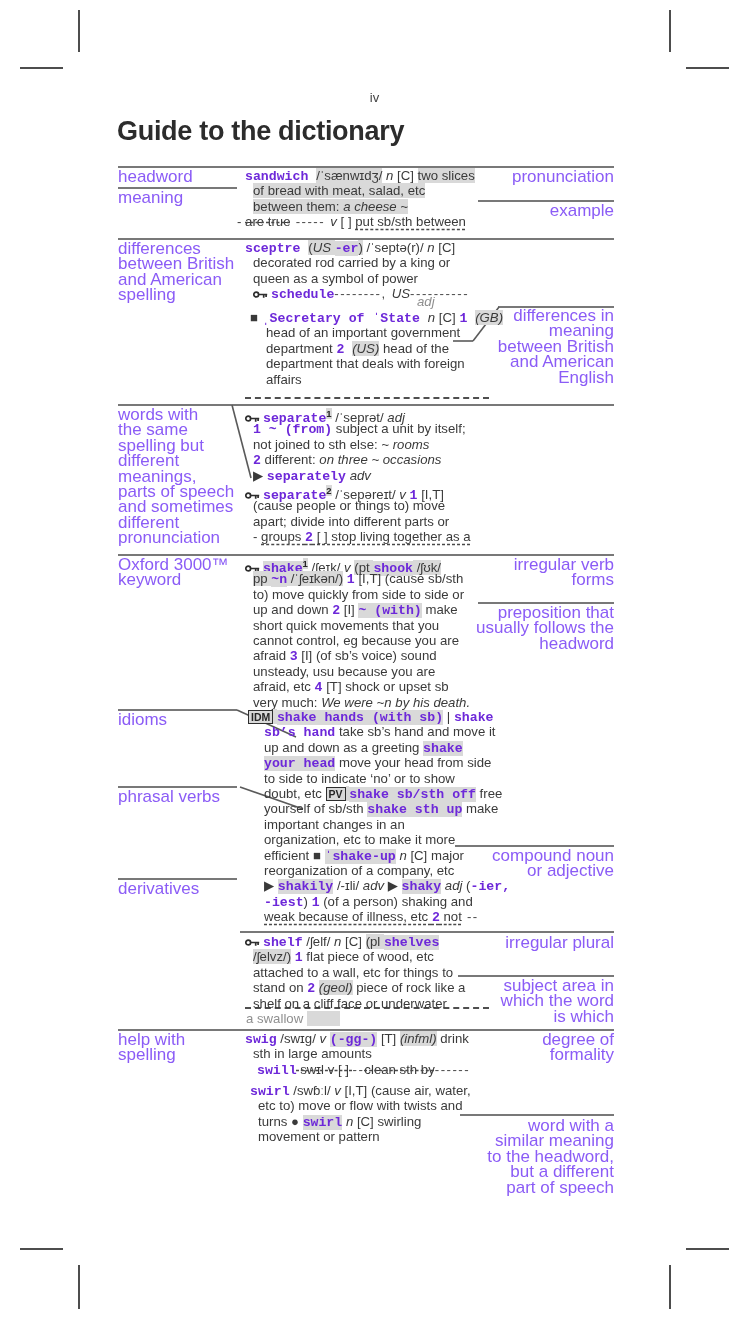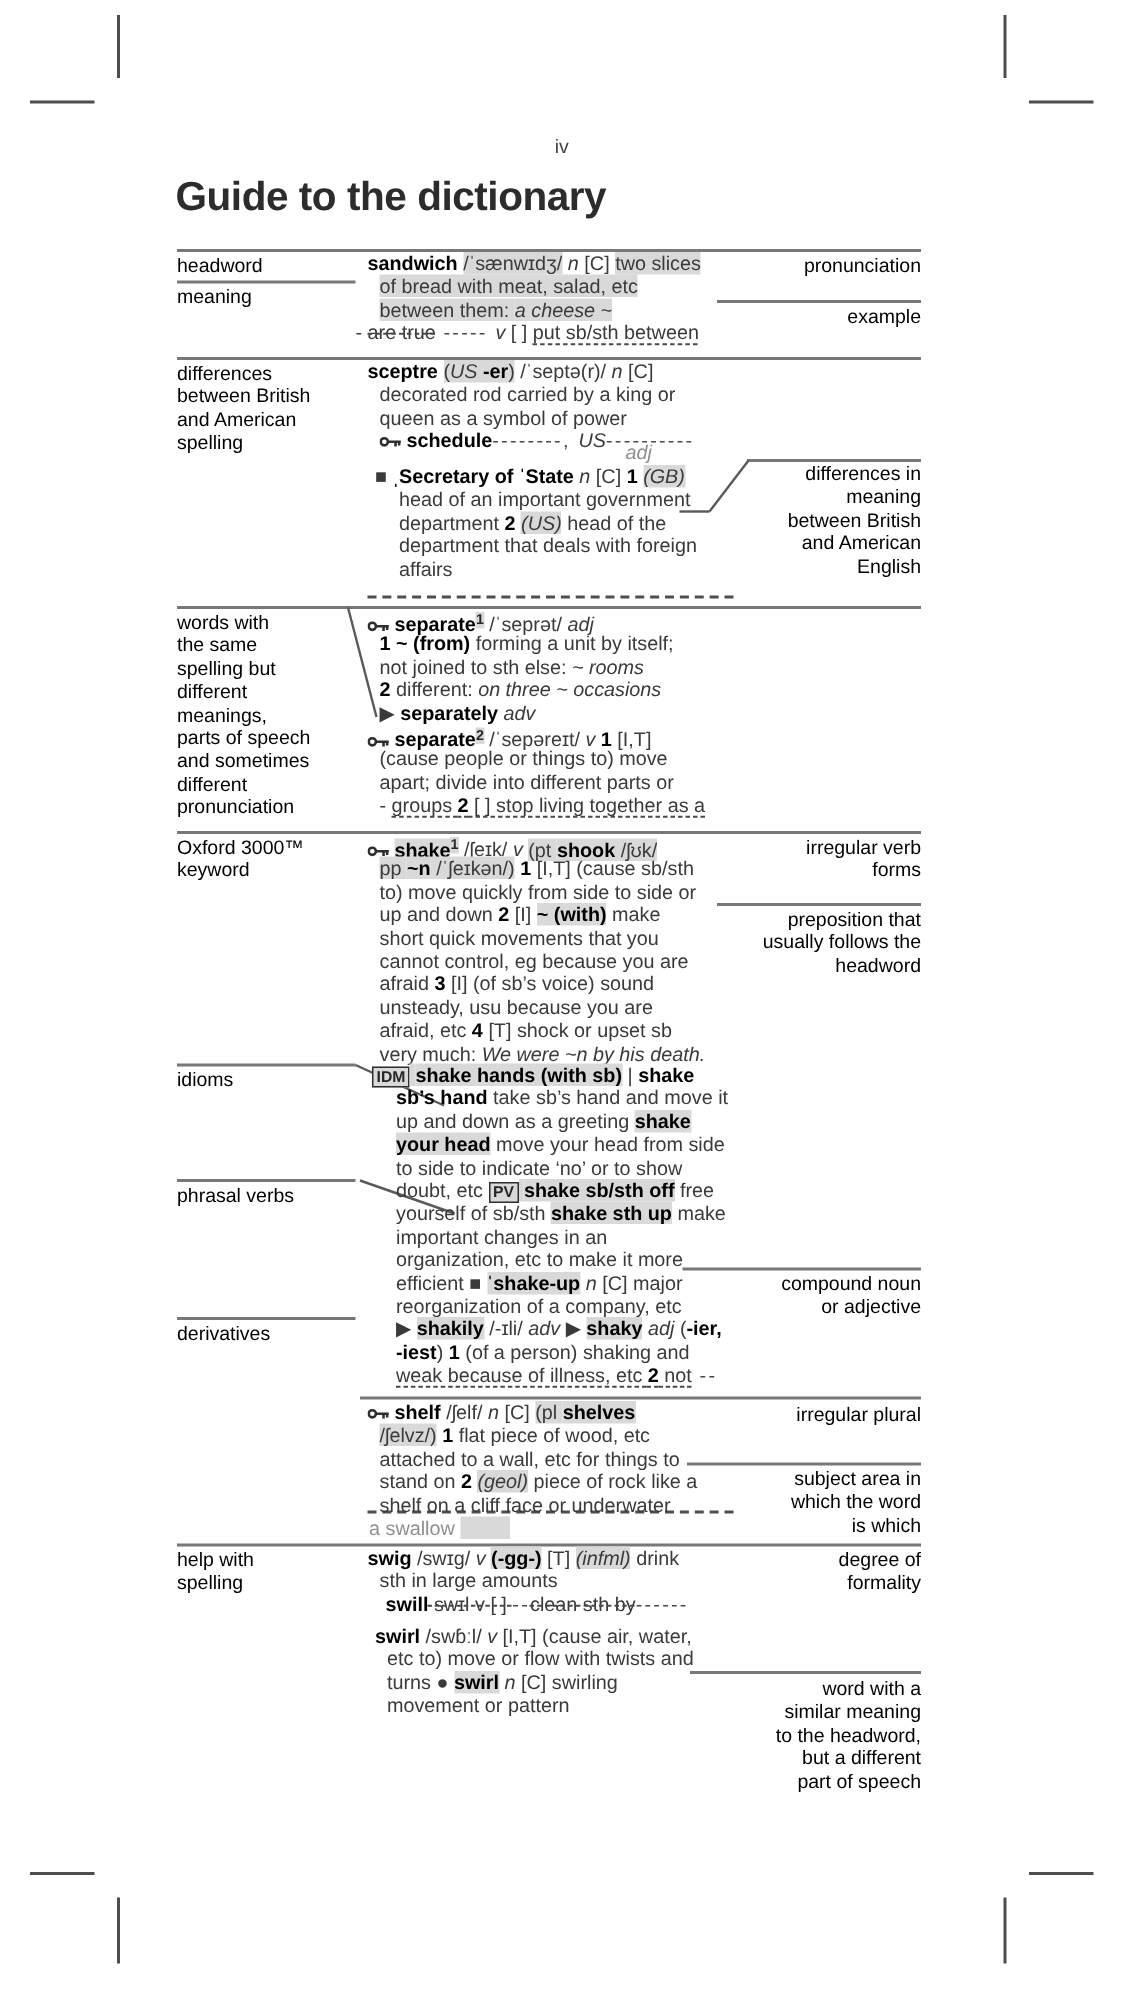--- a/index.html
+++ b/index.html
@@ -4,28 +4,28 @@
 <style>
   html,body{margin:0;padding:0;background:#fff;}
   #page{position:relative;width:749px;height:1339px;background:#fff;overflow:hidden;
         font-family:"Liberation Sans","DejaVu Sans",sans-serif;color:#3a3a3a;}
   .crop{position:absolute;background:#4d4d4d;}
   #page-number{position:absolute;top:90px;left:0;width:749px;text-align:center;font-size:13px;color:#444;}
   #title{position:absolute;top:116px;left:117px;font-size:27px;font-weight:700;color:#2c2c2c;letter-spacing:-0.3px;margin:0;}
   .rule{position:absolute;height:2px;background:#787878;}
   .drule{position:absolute;border-top:2px dashed #4f4f4f;}
   #connectors{position:absolute;top:0;left:0;pointer-events:none;}
-  .lab{position:absolute;font-size:13px;line-height:15.4px;color:#000000;}
+  .lab{position:absolute;font-size:17px;line-height:15.4px;color:#8b5cf6;}
   .ll{left:118px;text-align:left;}
   .lr{right:135px;text-align:right;}
   .entry{position:absolute;font-size:13.2px;line-height:15.4px;color:#3a3a3a;}
   .eline{white-space:nowrap;height:15.4px;}
   .eline.cont{margin-left:8px;}
   .entry.noind .eline.cont{margin-left:16px;}
-  .b{font-weight:700;color:#000000;}
+  .b{font-weight:700;color:#6d28d9;font-family:Liberation Mono, monospace;}
   .i{font-style:italic;}
   .h{background:#d9d9d9;}
   .sup{font-size:9.5px;vertical-align:4.5px;font-weight:700;color:#262626;}
   .tag{font-weight:700;font-size:10.5px;border:1.5px solid #2e2e2e;padding:0 2px;color:#262626;}
   .dash{color:#4a4a4a;letter-spacing:1.5px;}
   .strike{text-decoration:line-through;text-decoration-style:dashed;text-decoration-color:#4a4a4a;}
   .dashu{text-decoration:underline;text-decoration-style:dashed;text-decoration-color:#4a4a4a;text-underline-offset:3px;}
   .faded{color:#8f8f8f;}
   .keyicon{display:inline-block;margin-right:3px;}
 </style>
@@ -188,21 +188,21 @@
         <div class="eline cont"><span>head of an important government</span></div>
         <div class="eline cont"><span>department </span><span class="b">2 </span><span class="h i">(US)</span><span> head of the</span></div>
         <div class="eline cont"><span>department that deals with foreign</span></div>
         <div class="eline cont"><span>affairs</span></div>
       </div>
       <div class="entry" style="left: 245px; top: 406px;">
         <div class="eline"><span class="keyicon"><svg width="15" height="9" viewBox="0 0 15 9" style="vertical-align:-1px">
               <circle cx="3.2" cy="4.5" r="2.4" fill="none" stroke="#2e2e2e" stroke-width="1.7"></circle>
               <path d="M5.8 4.5h8.4M10.7 4.5v3.2M13.1 4.5v2.5" stroke="#2e2e2e" stroke-width="1.7" fill="none"></path>
             </svg></span><span class="b">separate</span><span class="sup h">1</span><span> /ˈseprət/ </span><span class="i">adj</span></div>
-        <div class="eline cont"><span class="b">1 ~ (from)</span><span> forming a unit by itself;</span></div>
+        <div class="eline cont"><span class="b">1 ~ (from)</span><span> subject a unit by itself;</span></div>
         <div class="eline cont"><span>not joined to sth else: </span><span class="i">~ rooms</span></div>
         <div class="eline cont"><span class="b">2</span><span> different: </span><span class="i">on three ~ occasions</span></div>
         <div class="eline cont"><span>▶ </span><span class="b">separately</span><span> </span><span class="i">adv</span></div>
       </div>
       <div class="entry" style="left: 245px; top: 483px;">
         <div class="eline"><span class="keyicon"><svg width="15" height="9" viewBox="0 0 15 9" style="vertical-align:-1px">
               <circle cx="3.2" cy="4.5" r="2.4" fill="none" stroke="#2e2e2e" stroke-width="1.7"></circle>
               <path d="M5.8 4.5h8.4M10.7 4.5v3.2M13.1 4.5v2.5" stroke="#2e2e2e" stroke-width="1.7" fill="none"></path>
             </svg></span><span class="b">separate</span><span class="sup h">2</span><span> /ˈsepəreɪt/ </span><span class="i">v</span><span> </span><span class="b">1</span><span> [I,T]</span></div>
         <div class="eline cont"><span>(cause people or things to) move</span></div>

